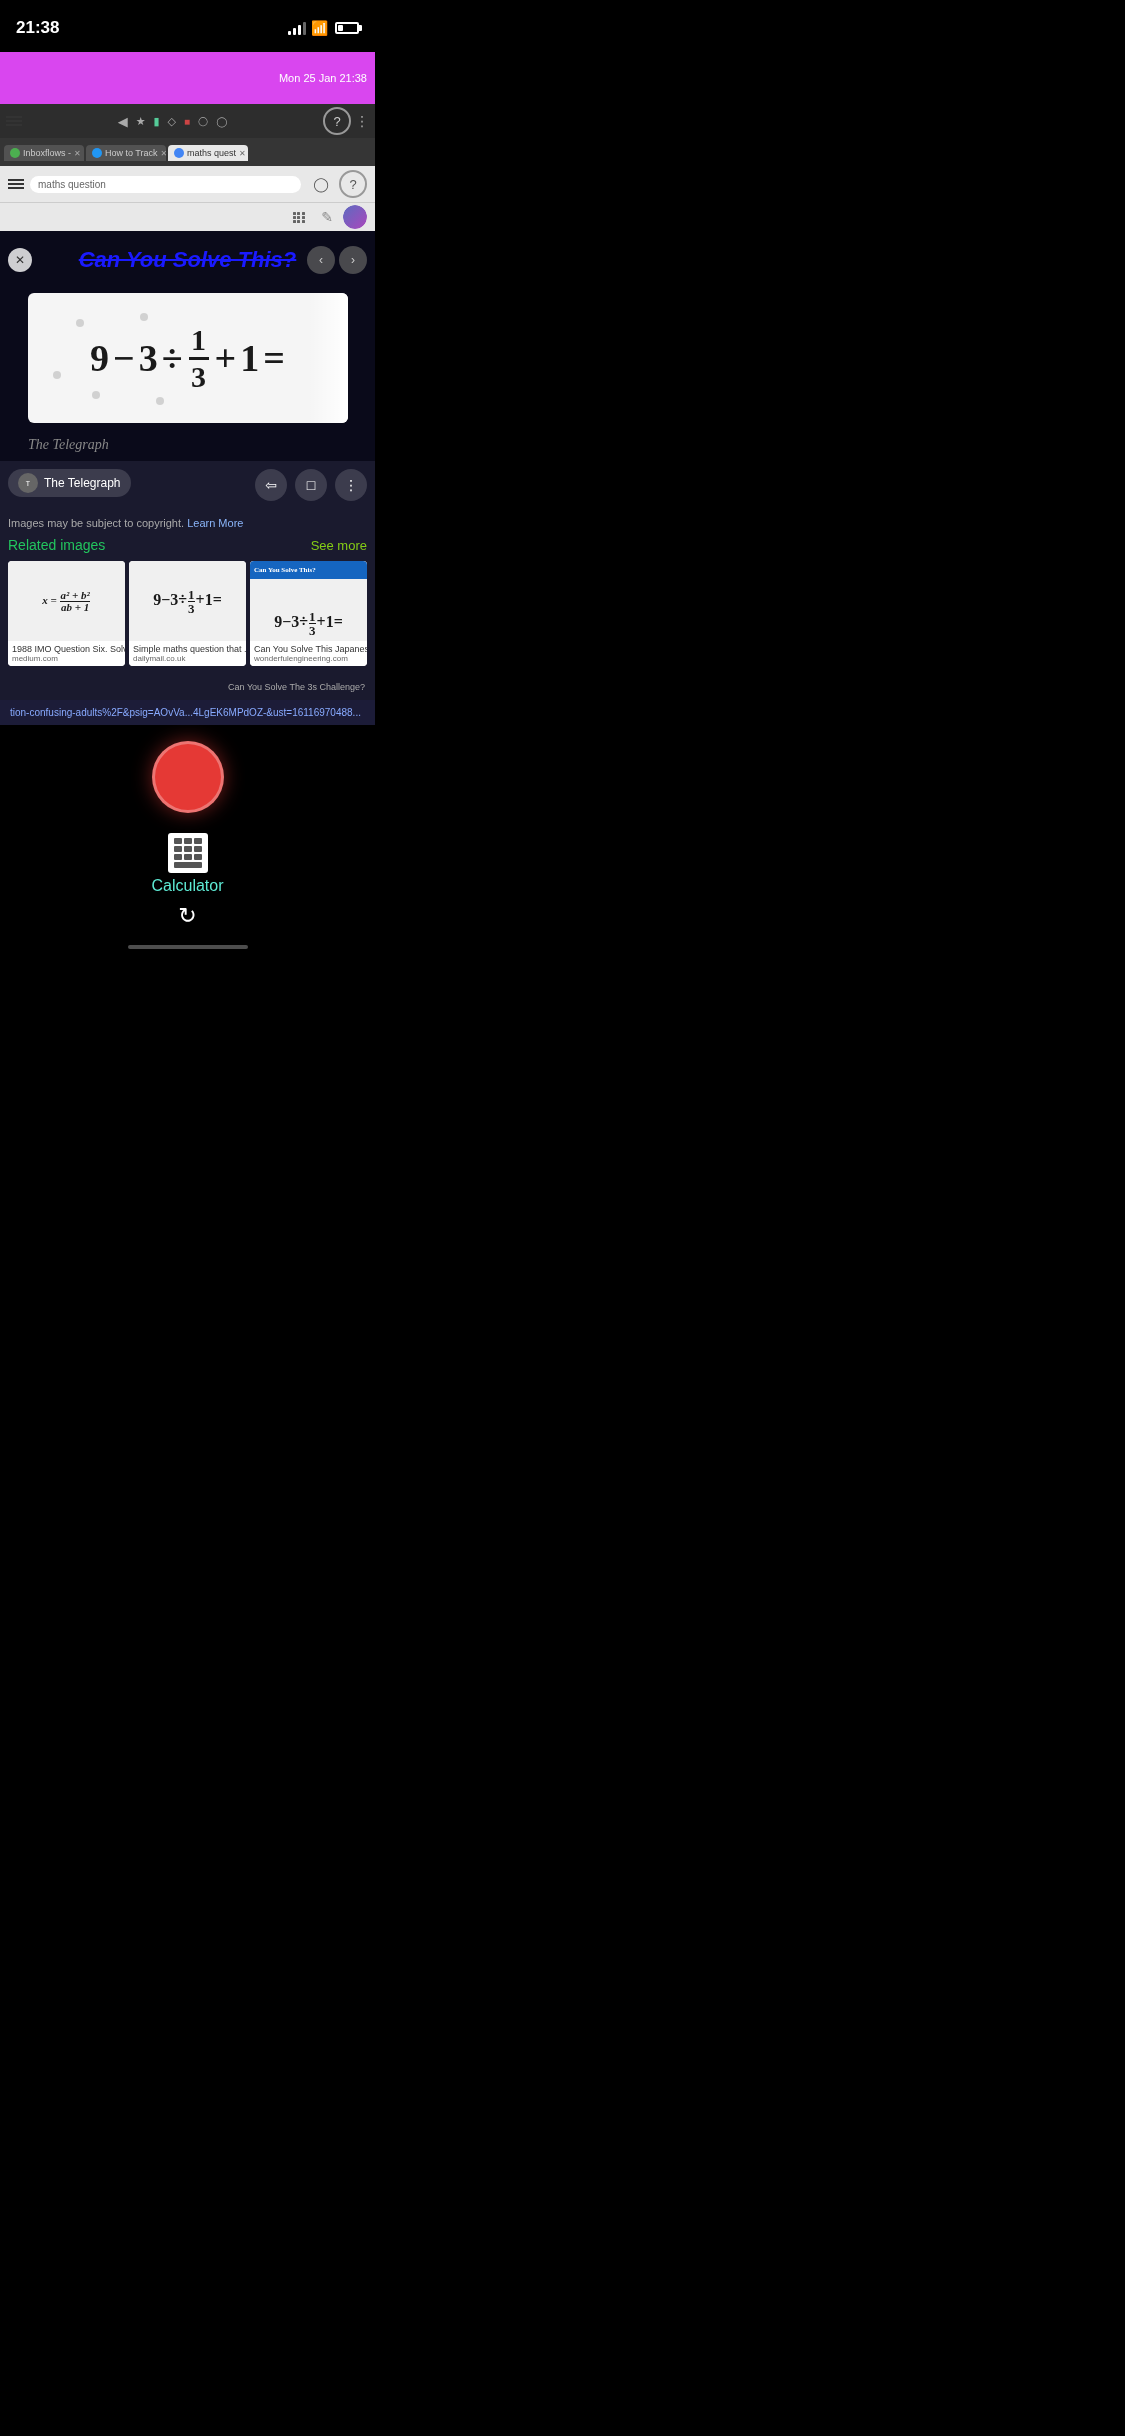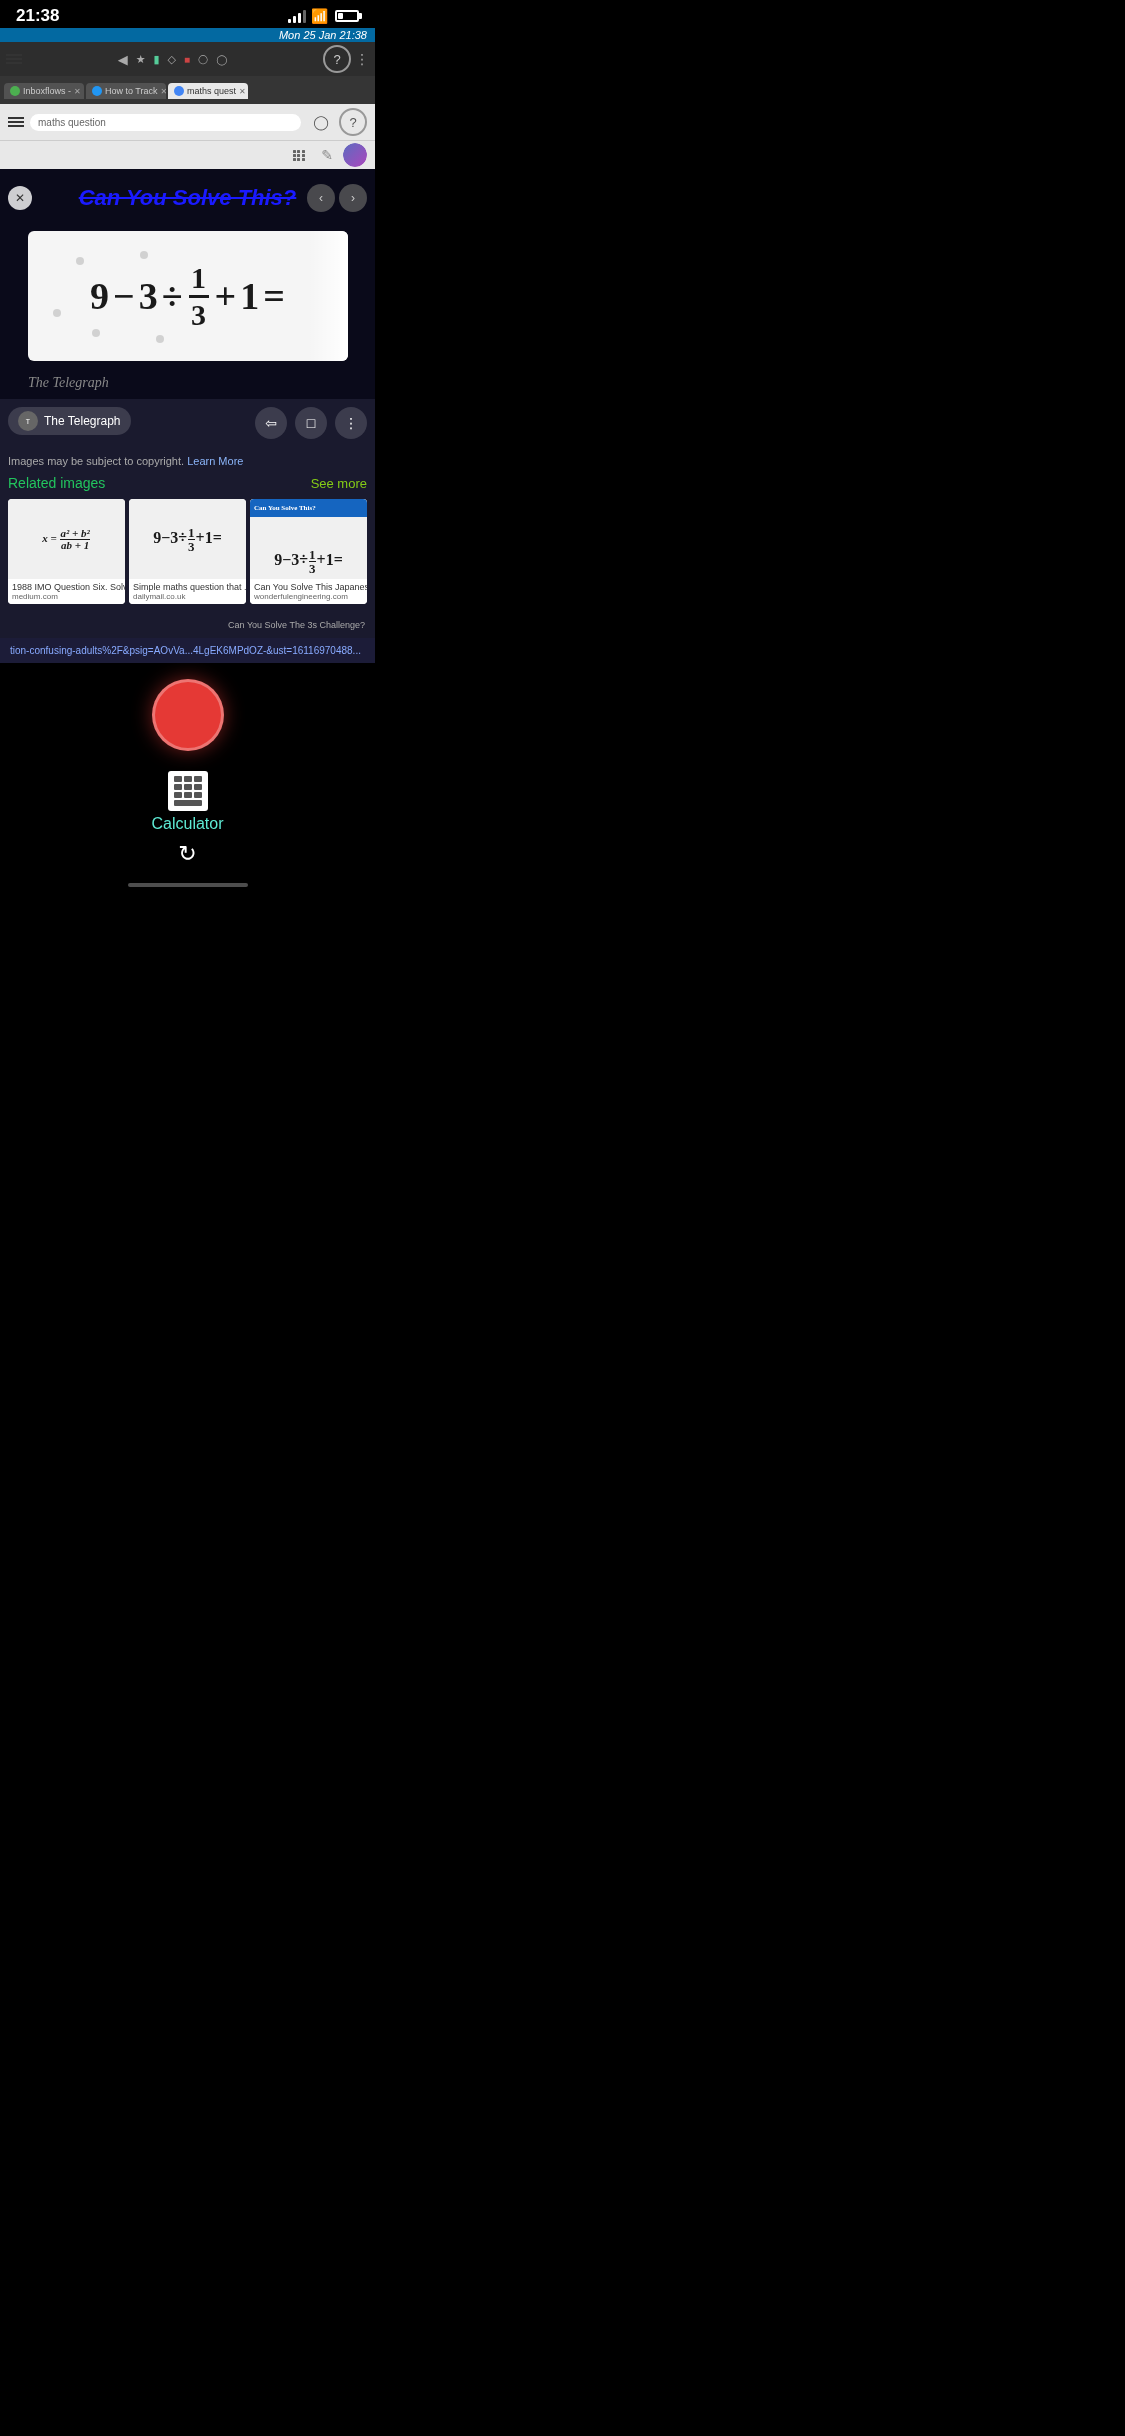--- a/index.html
+++ b/index.html
@@ -12,21 +12,21 @@
       overflow-x: hidden;
     }
 
     
     .status-bar {
       background: #000;
       display: flex;
       justify-content: space-between;
       align-items: center;
       padding: 8px 16px 4px;
-      height: 28px;
+      height: 52px;
     }
     .status-time {
       color: #fff;
       font-size: 17px;
       font-weight: 600;
     }
     .status-icons {
       display: flex;
       align-items: center;
       gap: 6px;
@@ -85,28 +85,27 @@
       position: relative;
     }
     .browser-toolbar-top {
       background: #2d2d2d;
       padding: 3px 6px;
       display: flex;
       align-items: center;
       gap: 6px;
     }
     .laptop-status {
-      background: #0369a1;
+      background: #d946ef;
       display: flex;
       justify-content: space-between;
       align-items: center;
-      padding: 1px 8px;
+      padding: 20px 8px;
       font-size: 11px;
       color: #fff;
-      font-style: italic;
     }
     .laptop-time { font-size: 12px; font-weight: 500; }
     .laptop-status-right { display: flex; align-items: center; gap: 4px; font-size: 11px; }
 
     
     .tabs-bar {
       background: #353535;
       display: flex;
       align-items: center;
       overflow: hidden;

